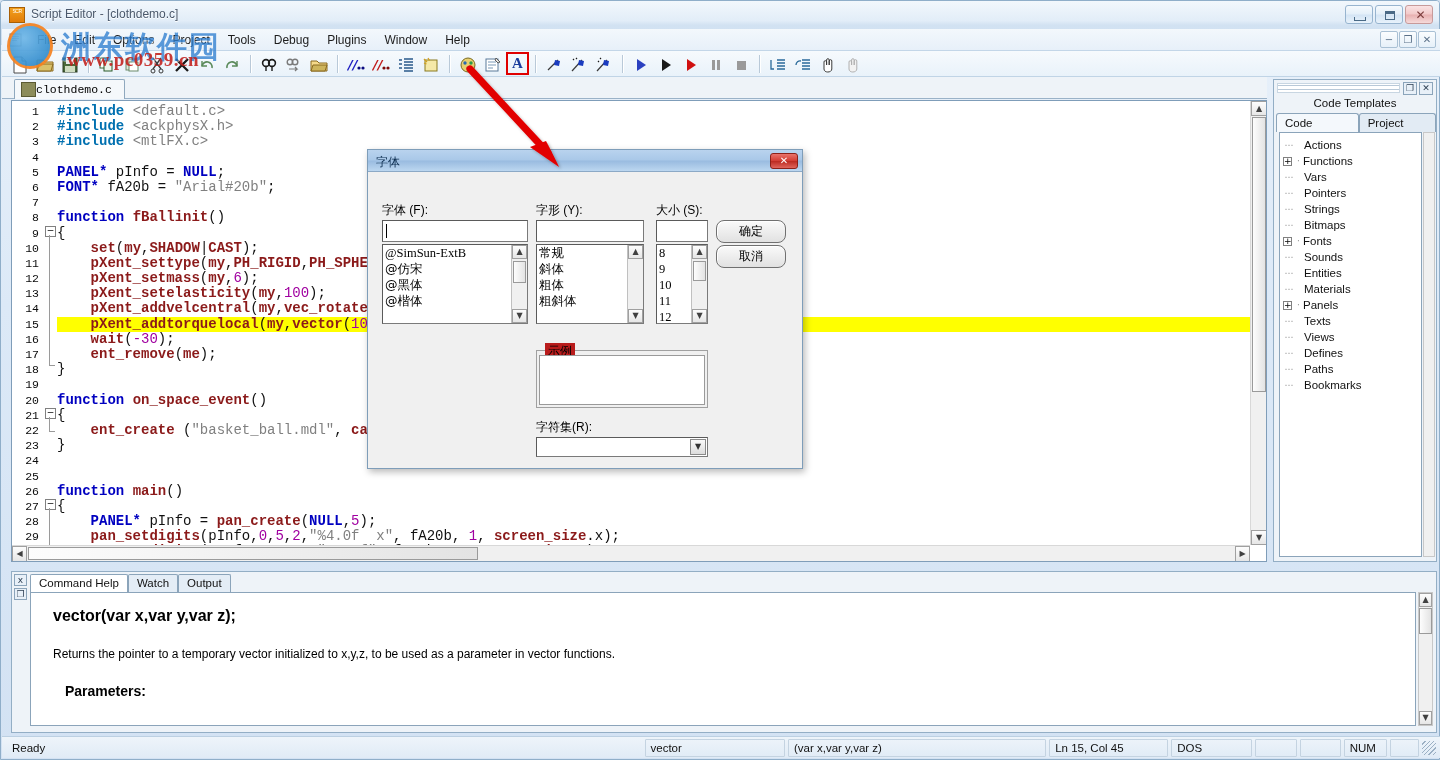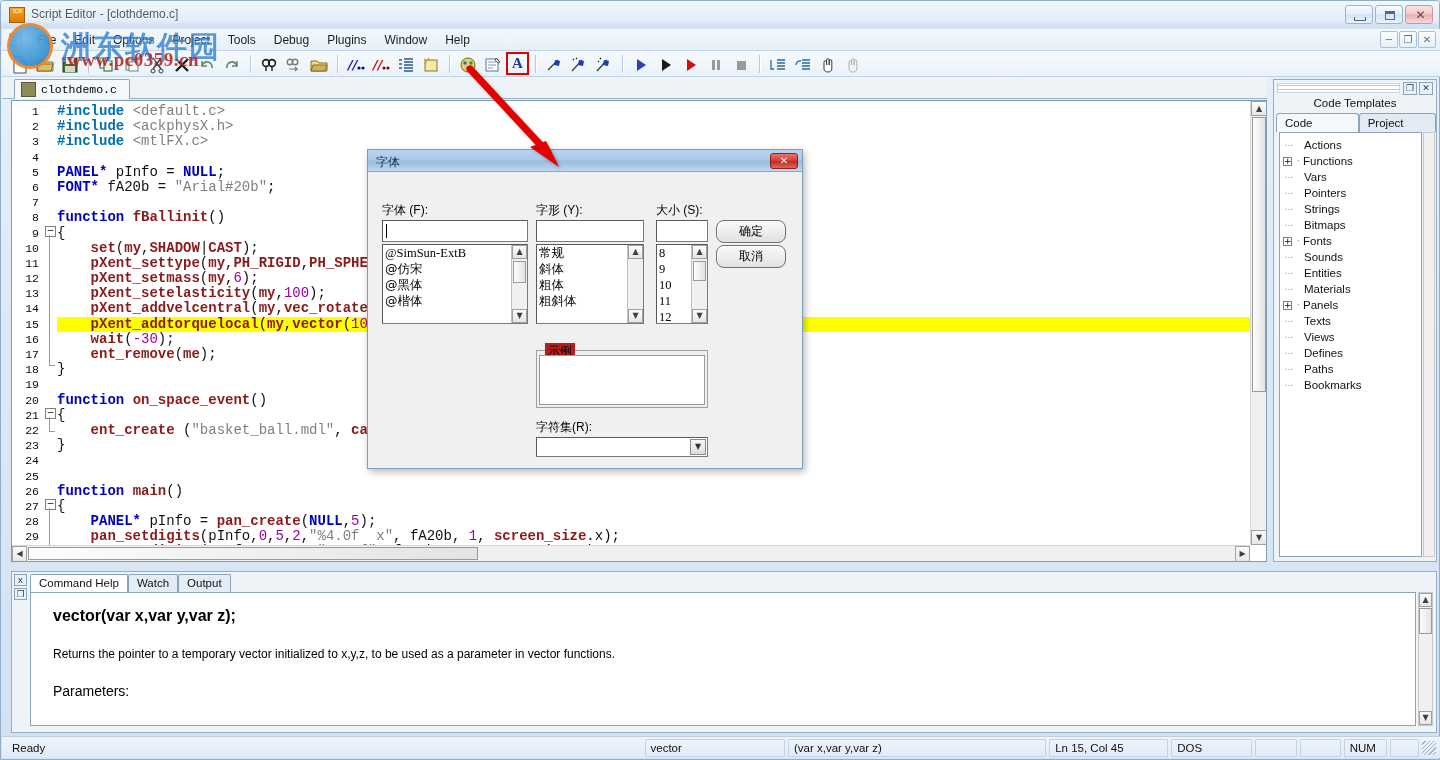--- a/index.html
+++ b/index.html
@@ -80,21 +80,21 @@
   }
 
   
   .filetabbar{
     position:absolute;left:1px;top:76px;width:1265px;height:22px;
     background:#eef3f8;border-bottom:1px solid #9ab2c8;box-sizing:border-box;
   }
   .filetab{
     position:absolute;left:12px;top:2px;height:20px;padding:0 12px 0 6px;
     background:#f5f8fb;border:1px solid #8fa8be;border-bottom:none;
-    display:flex;align-items:center;gap:5px;font-size:11.5px;
+    display:flex;align-items:center;font-size:11.5px;
     font-family:"Liberation Mono","DejaVu Sans Mono",monospace;
     border-radius:2px 2px 0 0;box-sizing:border-box;
   }
   .filetab .ft-ico{width:13px;height:13px;background:#8c8c5a;border:1px solid #5a5a33;}
 
   
   .editor-wrap{
     position:absolute;left:10px;top:99px;width:1256px;height:462px;
     background:#fff;border:1px solid #7f9db9;box-sizing:border-box;overflow:hidden;
   }
@@ -192,21 +192,21 @@
     border-radius:2px 2px 0 0;box-sizing:border-box;
   }
   .bp-tab.active{background:#fff;}
   .bp-body{
     position:absolute;left:18px;top:20px;right:20px;bottom:6px;
     background:#fff;border:1px solid #8ba4ba;box-sizing:border-box;
     padding:14px 22px;overflow:hidden;
   }
   .help-h1{font-size:16px;font-weight:bold;color:#000;margin:0 0 22px 0;}
   .help-p{font-size:12px;color:#000;margin:0 0 22px 0;}
-  .help-h2{font-size:14px;font-weight:normal;color:#000;margin:0;}
+  .help-h2{font-size:14px;font-weight:bold;color:#000;margin:12px;}
   .bp-vsb{position:absolute;right:3px;top:20px;width:15px;bottom:6px;background:#f0f0f0;border:1px solid #c8c8c8;box-sizing:border-box;}
 
   
   .statusbar{
     position:absolute;left:1px;bottom:1px;width:1438px;height:22px;
     background:linear-gradient(to bottom,#eef4fa,#e0ebf6);
     border-top:1px solid #bcd0e2;box-sizing:border-box;
     display:flex;align-items:center;
   }
   .sb-cell{height:18px;line-height:17px;font-size:11.5px;color:#111;

